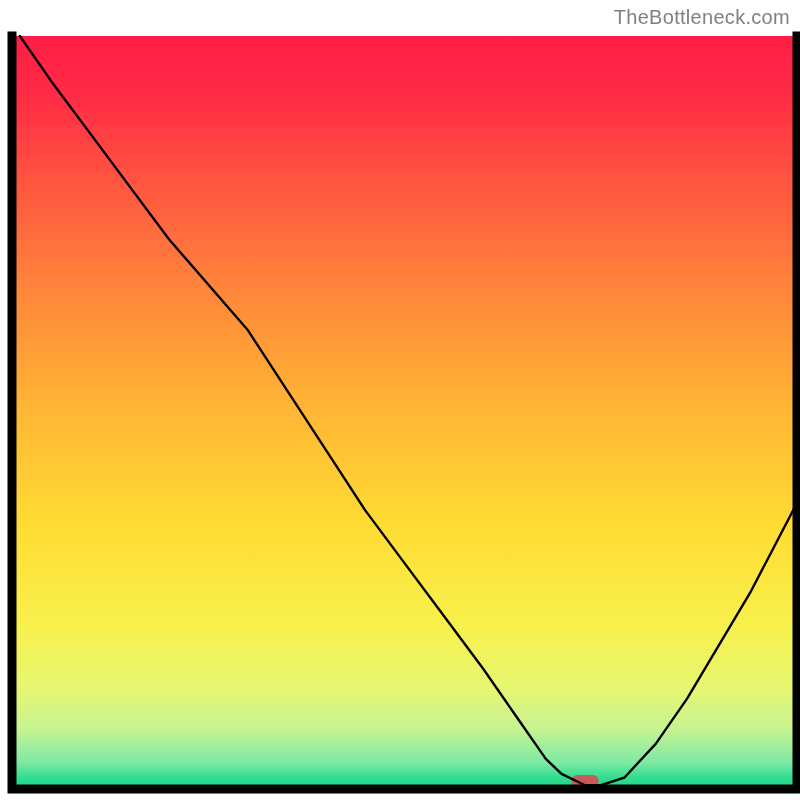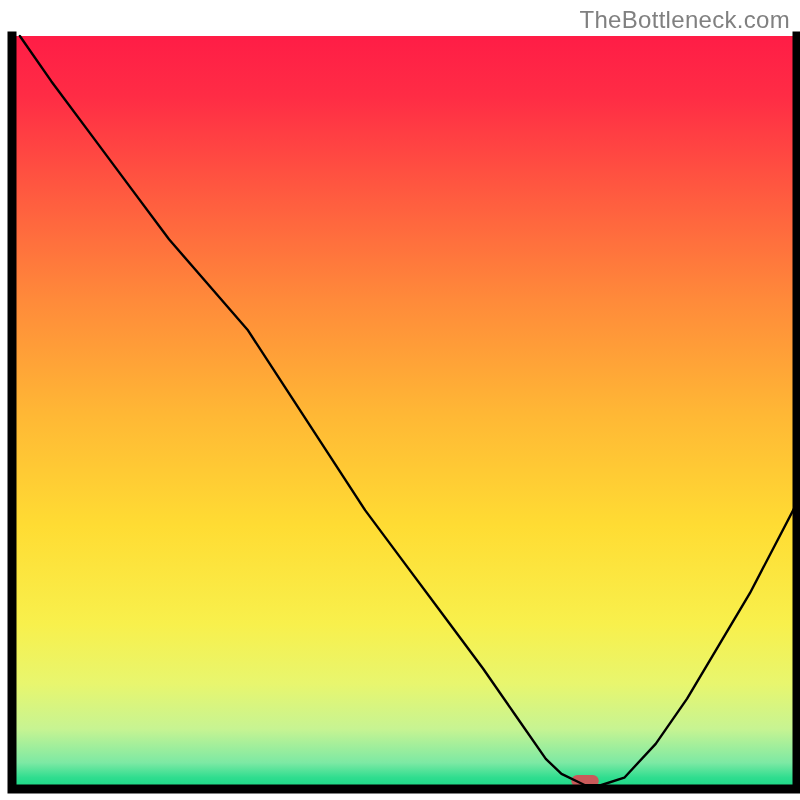--- a/index.html
+++ b/index.html
@@ -14,21 +14,21 @@
   .chart-wrap {
     position: relative;
     width: 800px;
     height: 800px;
   }
   .watermark {
     position: absolute;
     top: 6px;
     right: 10px;
     color: #808080;
-    font-size: 24px;
+    font-size: 20px;
     font-weight: 500;
     letter-spacing: 0.3px;
     z-index: 10;
   }
   svg {
     display: block;
   }
 </style>
 </head>
 <body>

